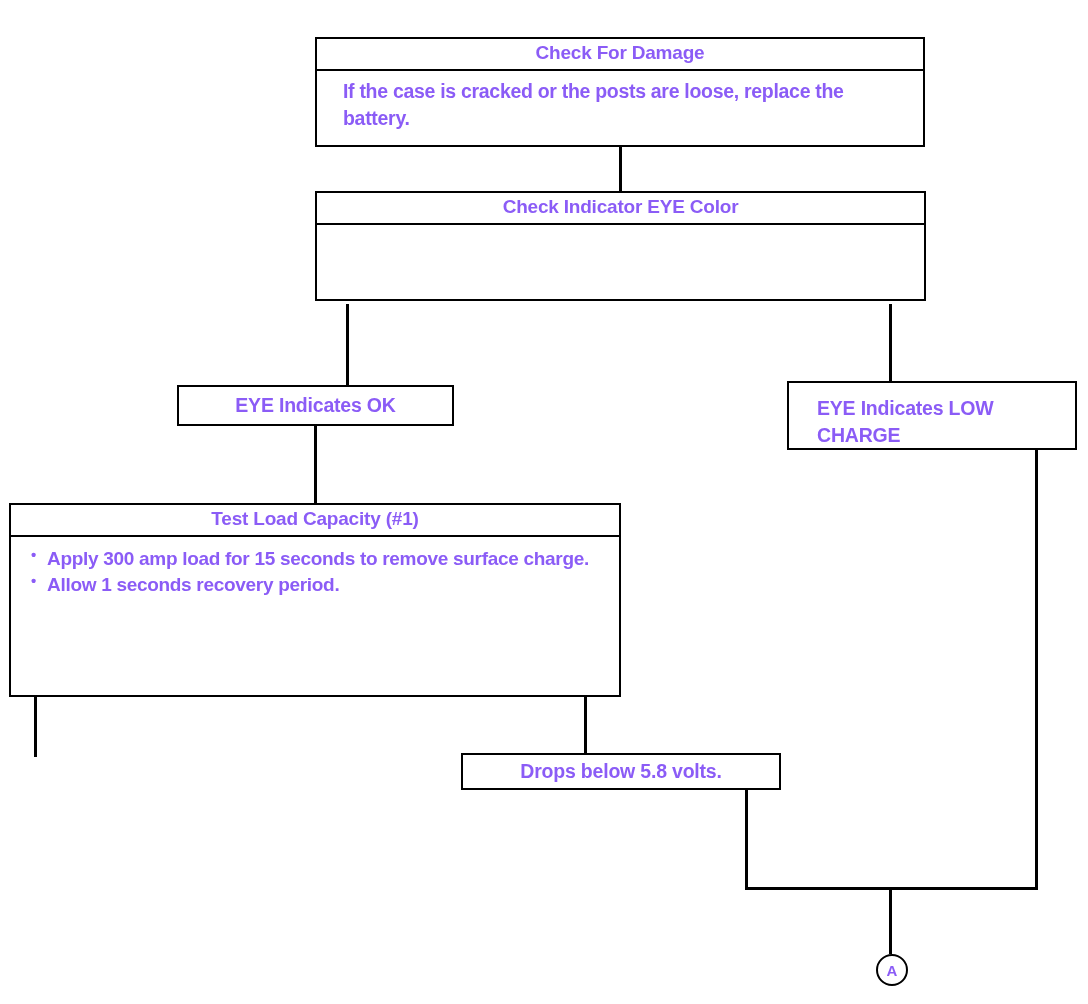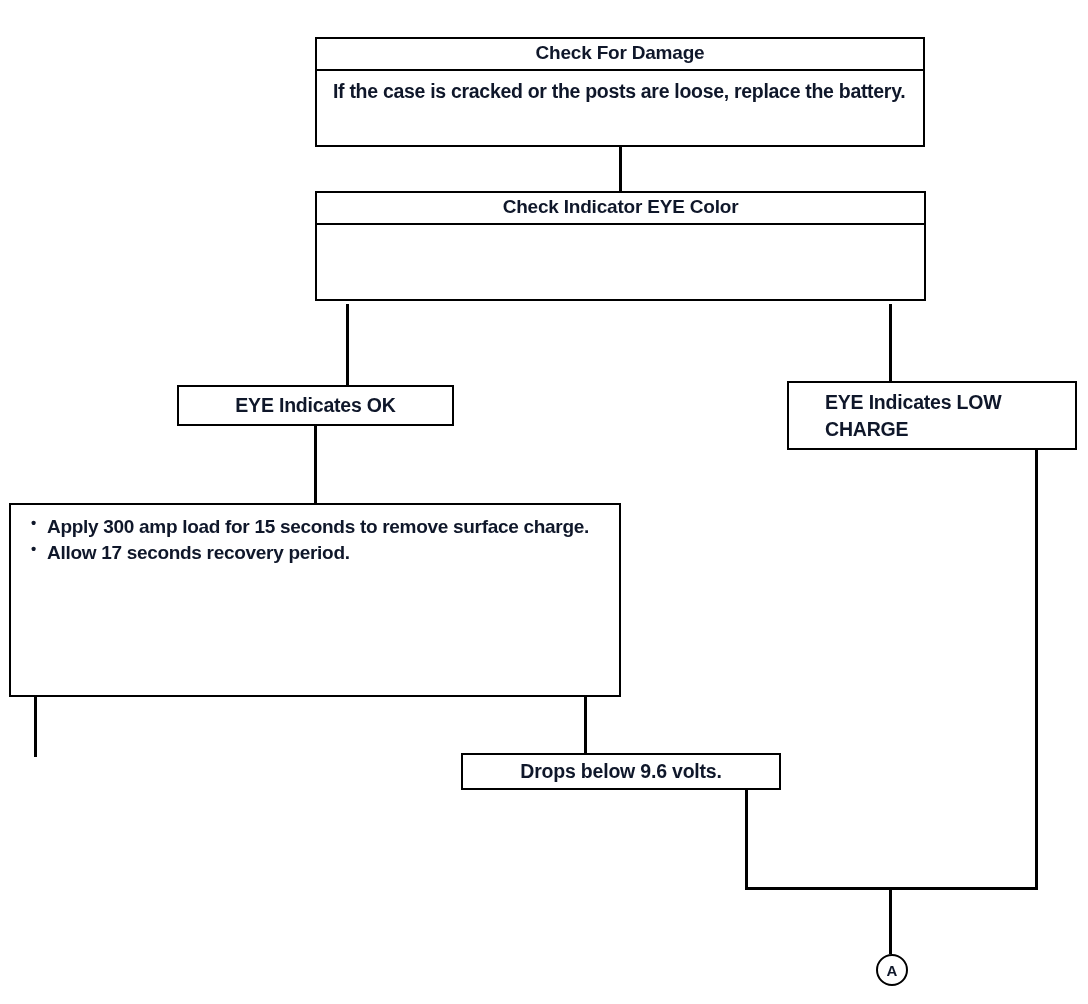--- a/index.html
+++ b/index.html
@@ -6,21 +6,21 @@
     margin: 0;
     padding: 0;
     background: #ffffff;
   }
   #canvas {
     position: relative;
     width: 1088px;
     height: 1004px;
     background: #ffffff;
     font-family: "Liberation Sans", sans-serif;
-    color: #0f172a;
+    color: #8b5cf6;
     overflow: hidden;
   }
   .node {
     position: absolute;
     box-sizing: border-box;
     border: 2.5px solid #000;
     background: #fff;
   }
   .node-header {
     box-sizing: border-box;
@@ -31,21 +31,21 @@
     padding: 4px 6px 5px 6px;
     border-bottom: 2.5px solid #000;
     line-height: 1.1;
   }
   .node-body {
     box-sizing: border-box;
     font-size: 19.5px;
     font-weight: bold;
     letter-spacing: -0.3px;
     line-height: 1.38;
-    padding: 7px 14px 6px 16px;
+    padding: 7px 14px 6px 26px;
   }
   .simple-label {
     box-sizing: border-box;
     font-size: 19.5px;
     font-weight: bold;
     letter-spacing: -0.2px;
     line-height: 1.35;
   }
   .bullets {
     list-style: none;
@@ -122,35 +122,36 @@
   </div>
 
   <div class="node" style="left:315px; top:191px; width:611px; height:110px;">
     <div class="node-header">Check Indicator EYE Color</div>
   </div>
 
   <div class="node" style="left:177px; top:385px; width:277px; height:41px; display:flex; align-items:center; justify-content:center;">
     <div class="simple-label" style="text-align:right;">EYE Indicates OK</div>
   </div>
 
-  <div class="node" style="left:787px; top:381px; width:290px; height:69px; display:flex; align-items:center; padding-left:36px;">
+  <div class="node" style="left:787px; top:381px; width:290px; height:69px; display:flex; align-items:flex-end; padding-left:28px;">
     <div class="simple-label" style="max-width:200px;">EYE Indicates LOW CHARGE</div>
   </div>
 
   <div class="node" style="left:9px; top:503px; width:612px; height:194px;">
+    <div class="node-header">Test Load Capacity (#1)</div>
     <div class="node-body" style="padding:9px 14px 6px 18px;">
       <ul class="bullets">
         <li class="justified">Apply 300 amp load for 15 seconds to remove surface charge.</li>
-        <li>Allow 17 seconds recovery period.</li>
+        <li>Allow 1 seconds recovery period.</li>
       </ul>
     </div>
   </div>
 
 
   <div class="node" style="left:461px; top:753px; width:320px; height:37px; display:flex; align-items:center; justify-content:center;">
-    <div class="simple-label">Drops below 9.6 volts.</div>
+    <div class="simple-label">Drops below 5.8 volts.</div>
   </div>
 
   <div class="connector-circle" style="left:876px; top:954px; width:28px; height:28px;">
     <span>A</span>
   </div>
 
 </div>
 
 </body></html>

